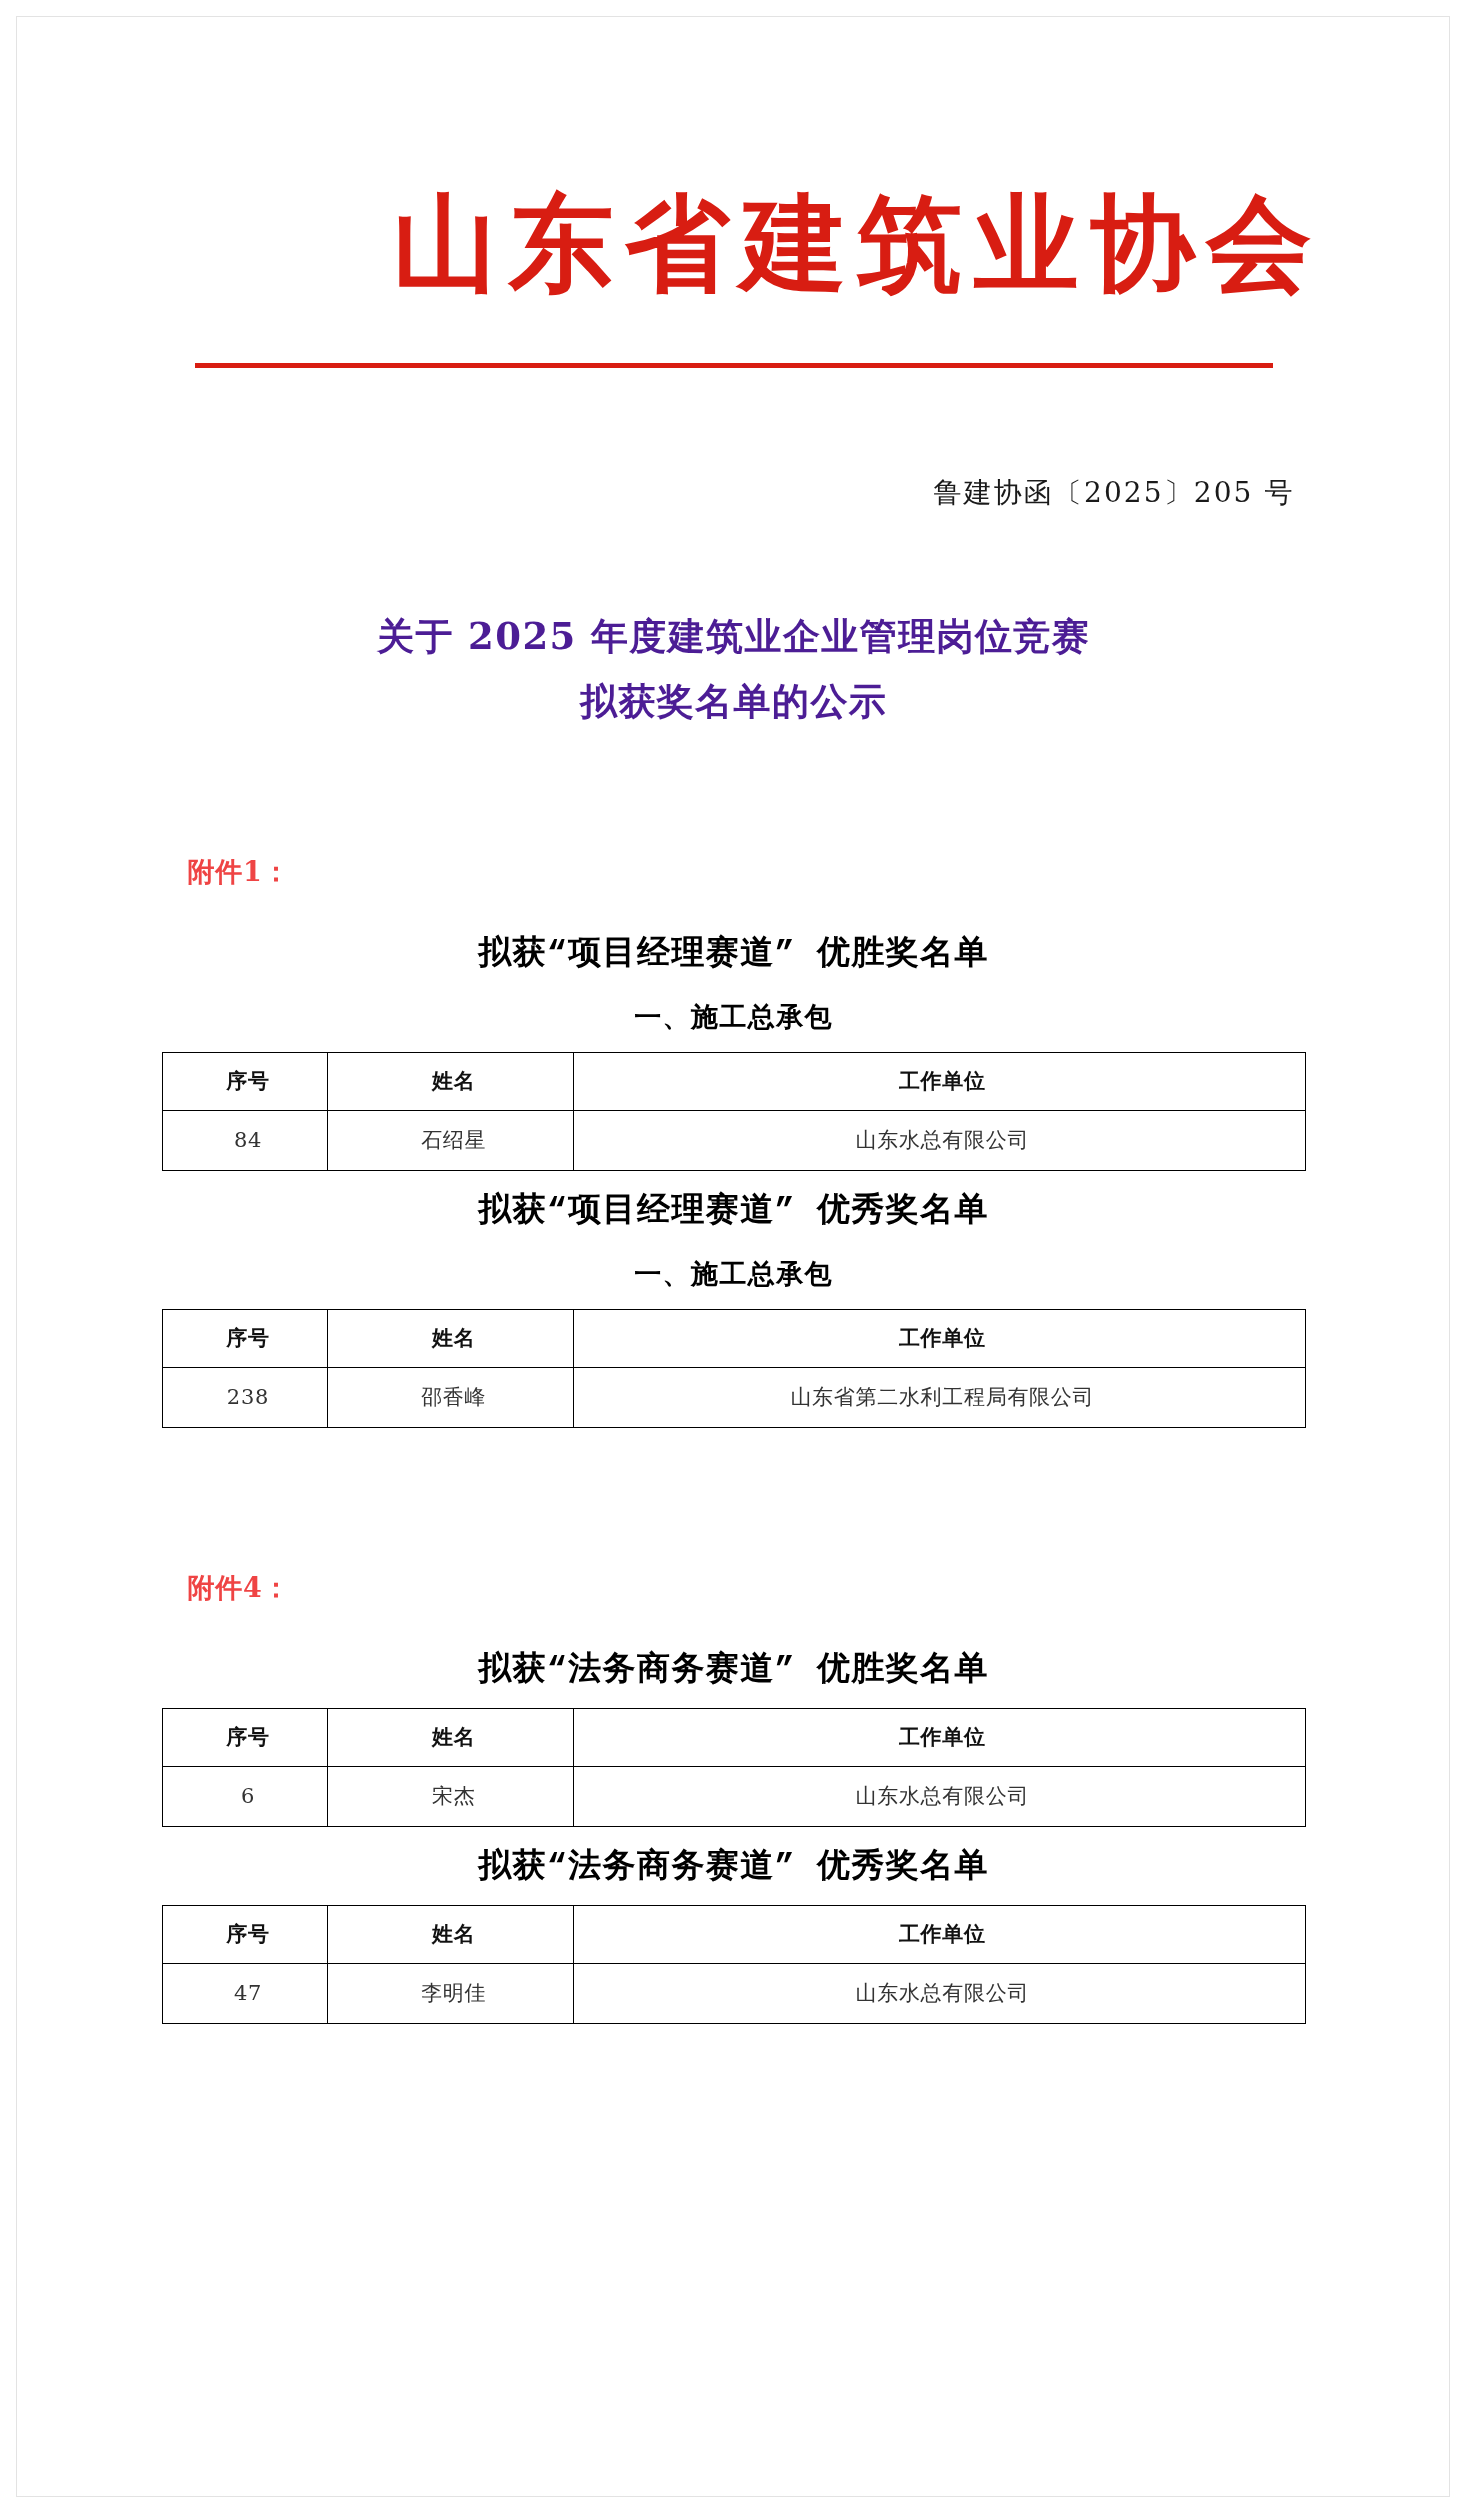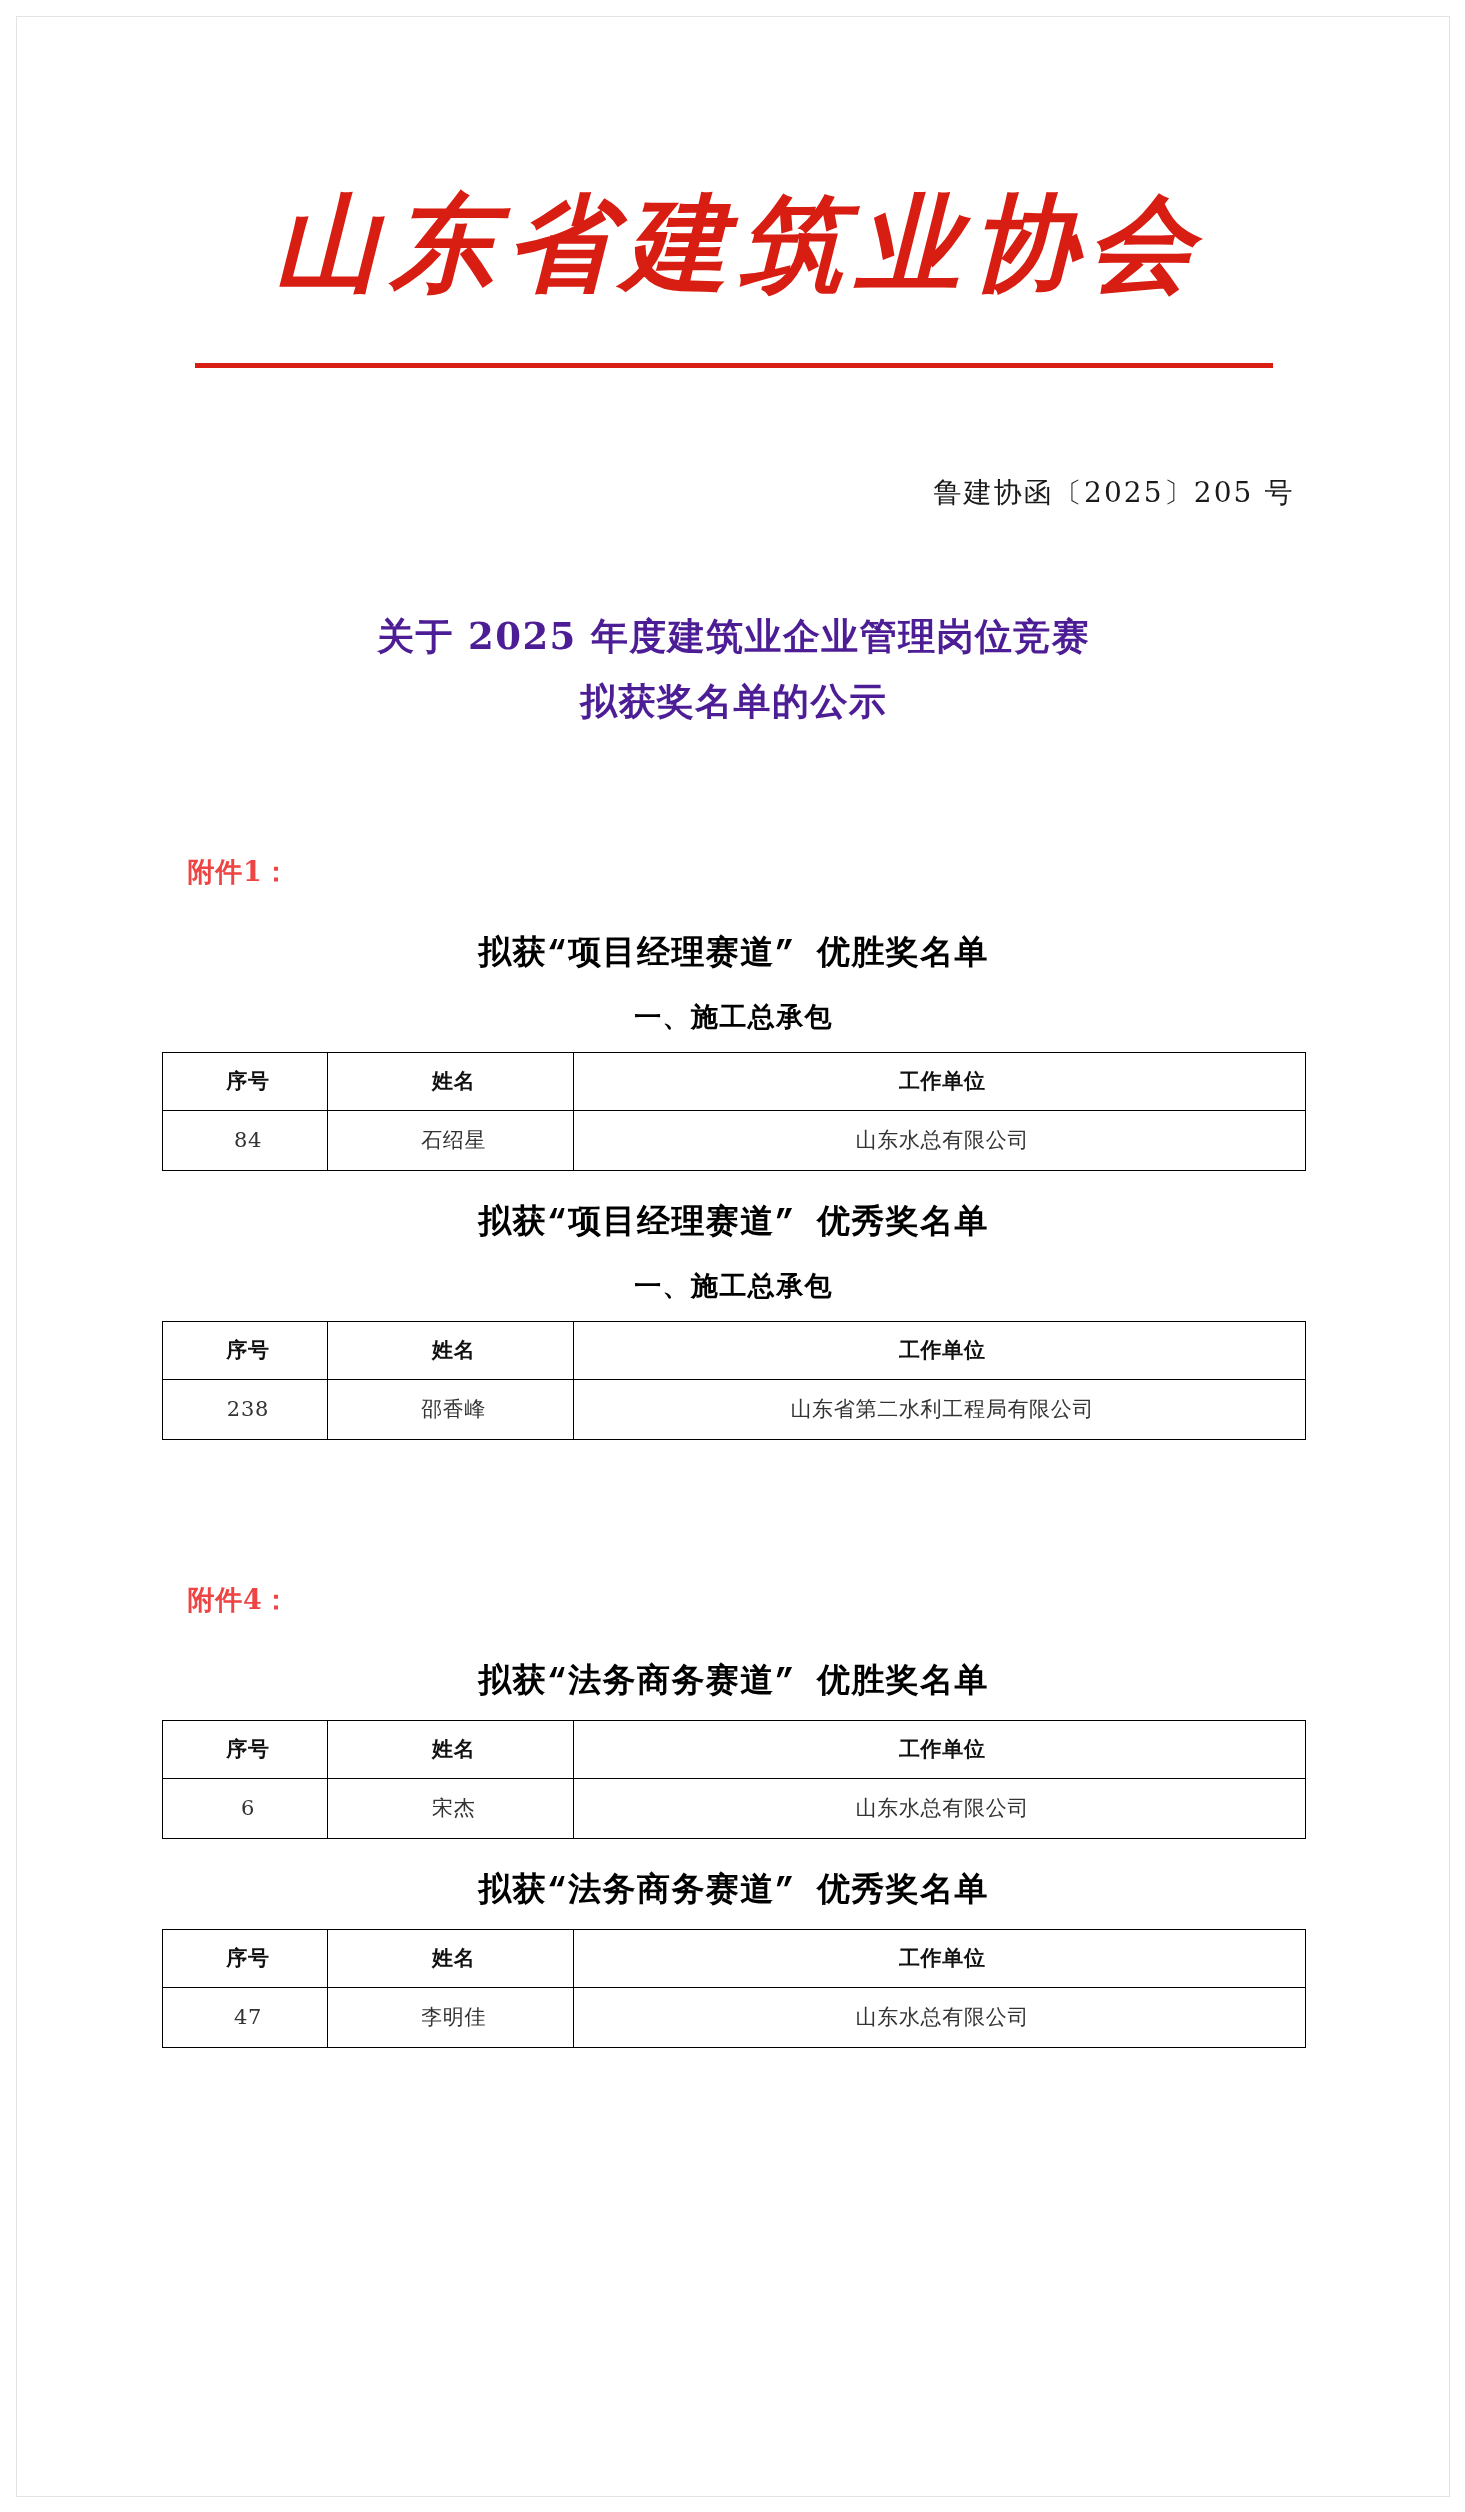--- a/index.html
+++ b/index.html
@@ -31,23 +31,22 @@
   .content {
     position: absolute;
     left: 0;
     top: 0;
     width: 1434px;
     box-sizing: border-box;
     padding: 0 128px;
   }
   
   .letterhead {
-    text-align: center;
+    text-align: right;
     padding-top: 163px;
-    font-style: italic;
   }
   .letterhead-title {
     color: #d81d12;
     font-family: "DejaVu Serif", "Liberation Serif", serif;
     font-weight: bold;
     font-size: 105px;
     letter-spacing: 11.3px;
     line-height: 1.2;
     white-space: nowrap;
     text-indent: 11.3px;
@@ -99,21 +98,21 @@
   .section-title {
     text-align: center;
     font-family: Liberation Mono, monospace;
     font-weight: bold;
     font-size: 33px;
     letter-spacing: 1.4px;
     color: #000;
     margin-top: 40px;
   }
   .section-title.tight {
-    margin-top: 28px;
+    margin-top: 16px;
   }
   .sub-title {
     text-align: center;
     font-family: "DejaVu Serif", "Liberation Serif", serif;
     font-weight: bold;
     font-size: 27px;
     letter-spacing: 1.4px;
     color: #000;
     margin-top: 24px;
   }

